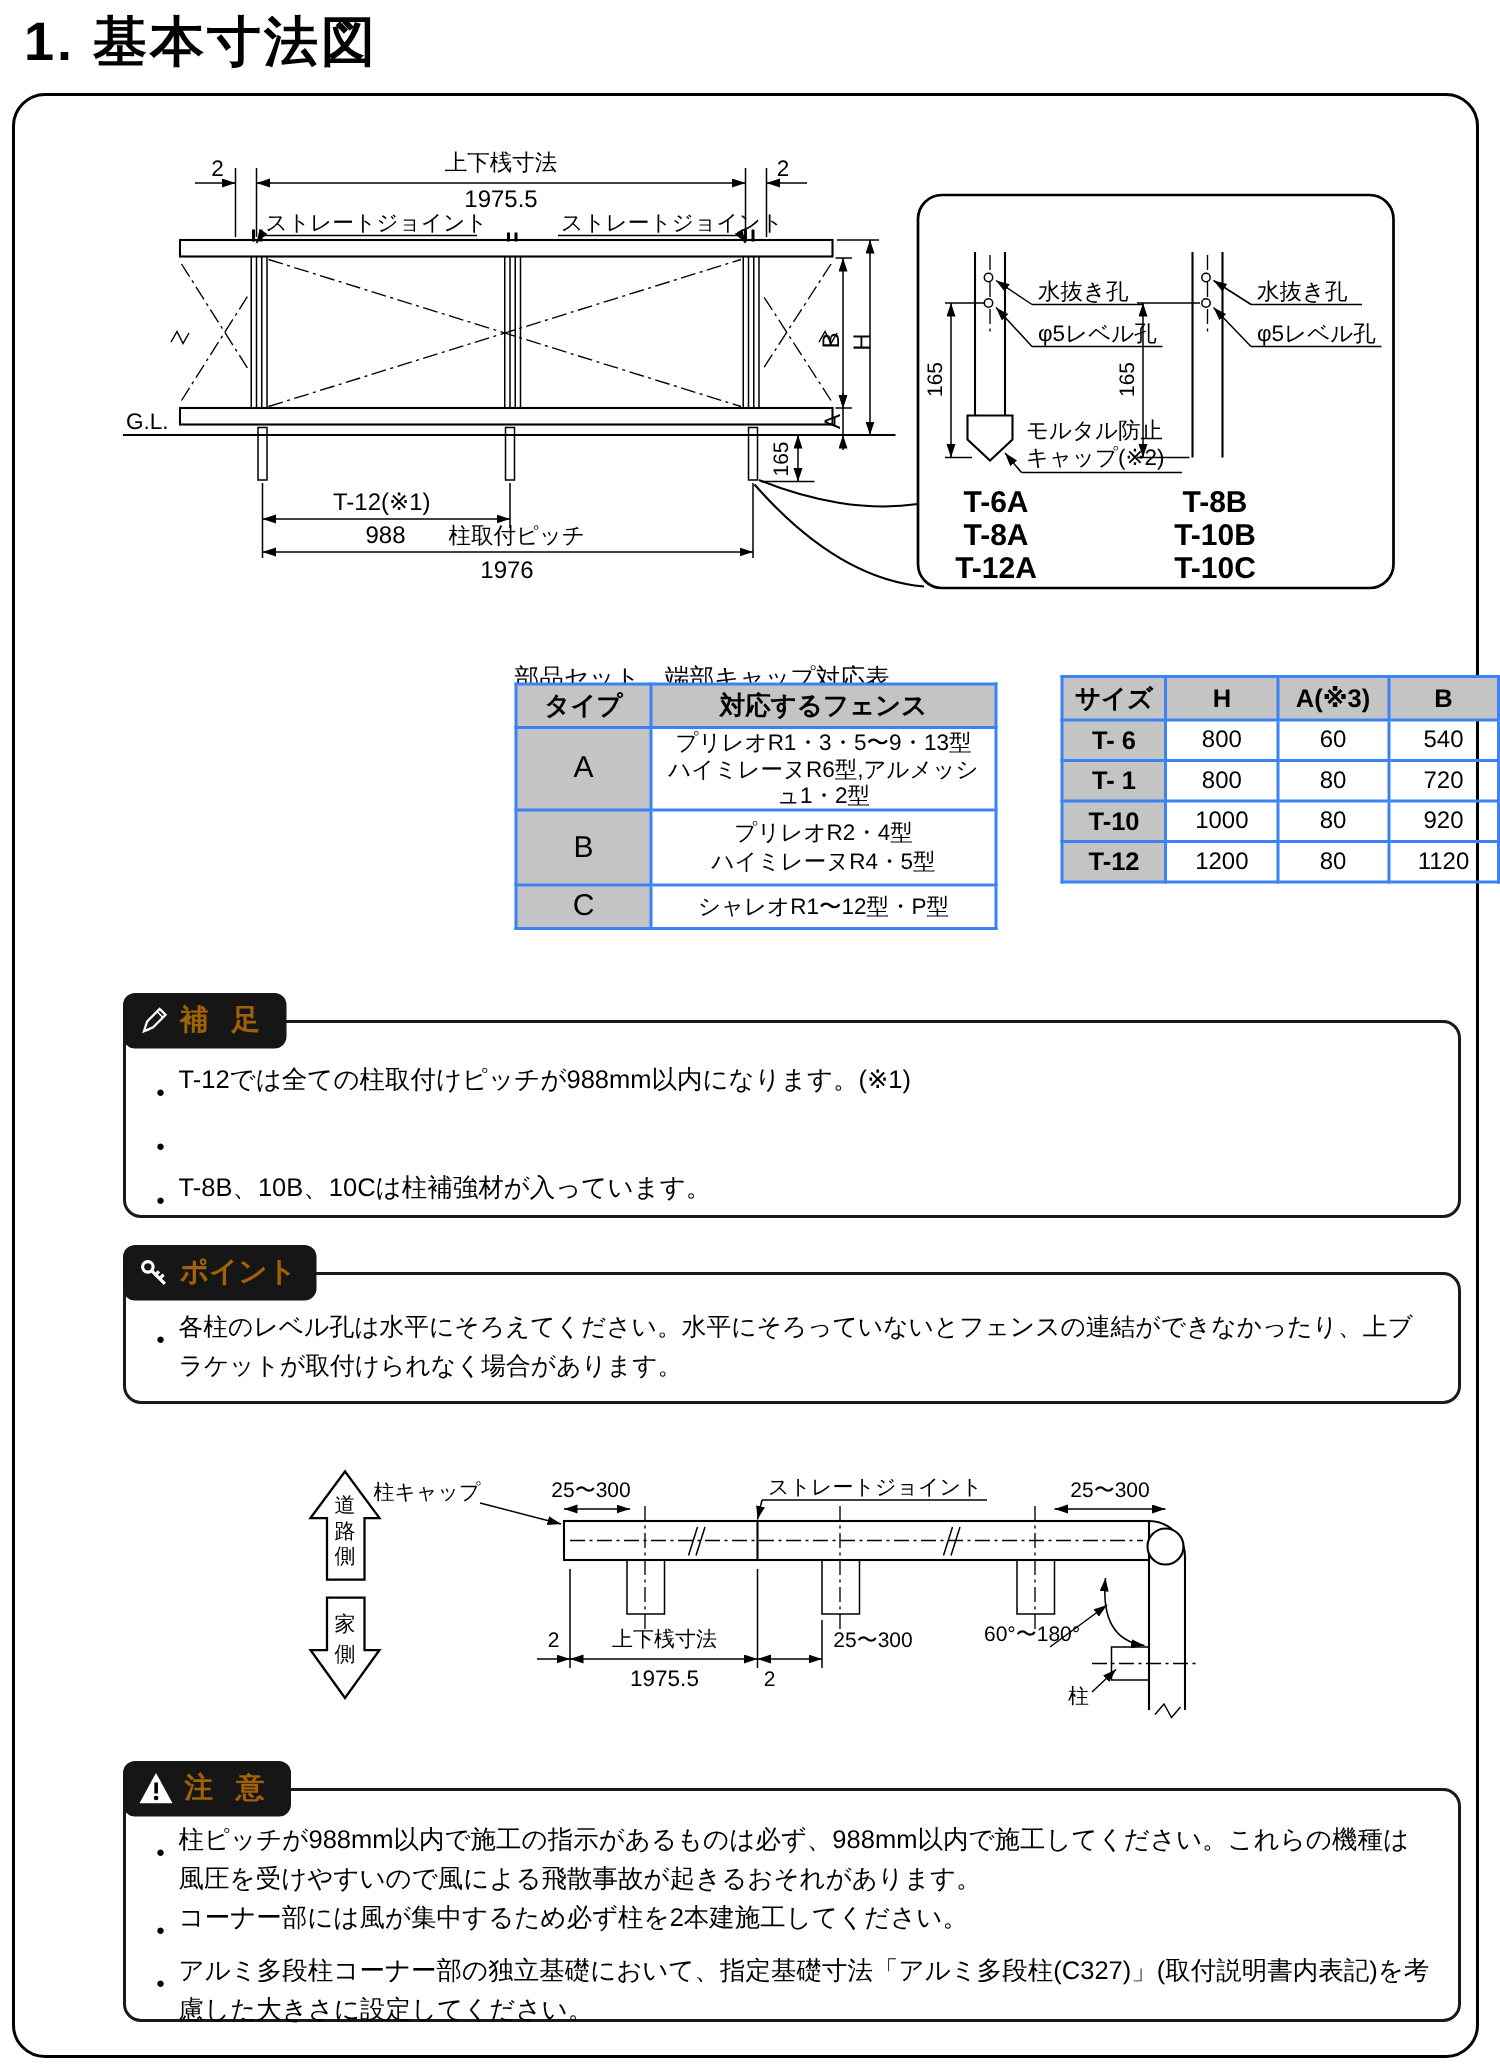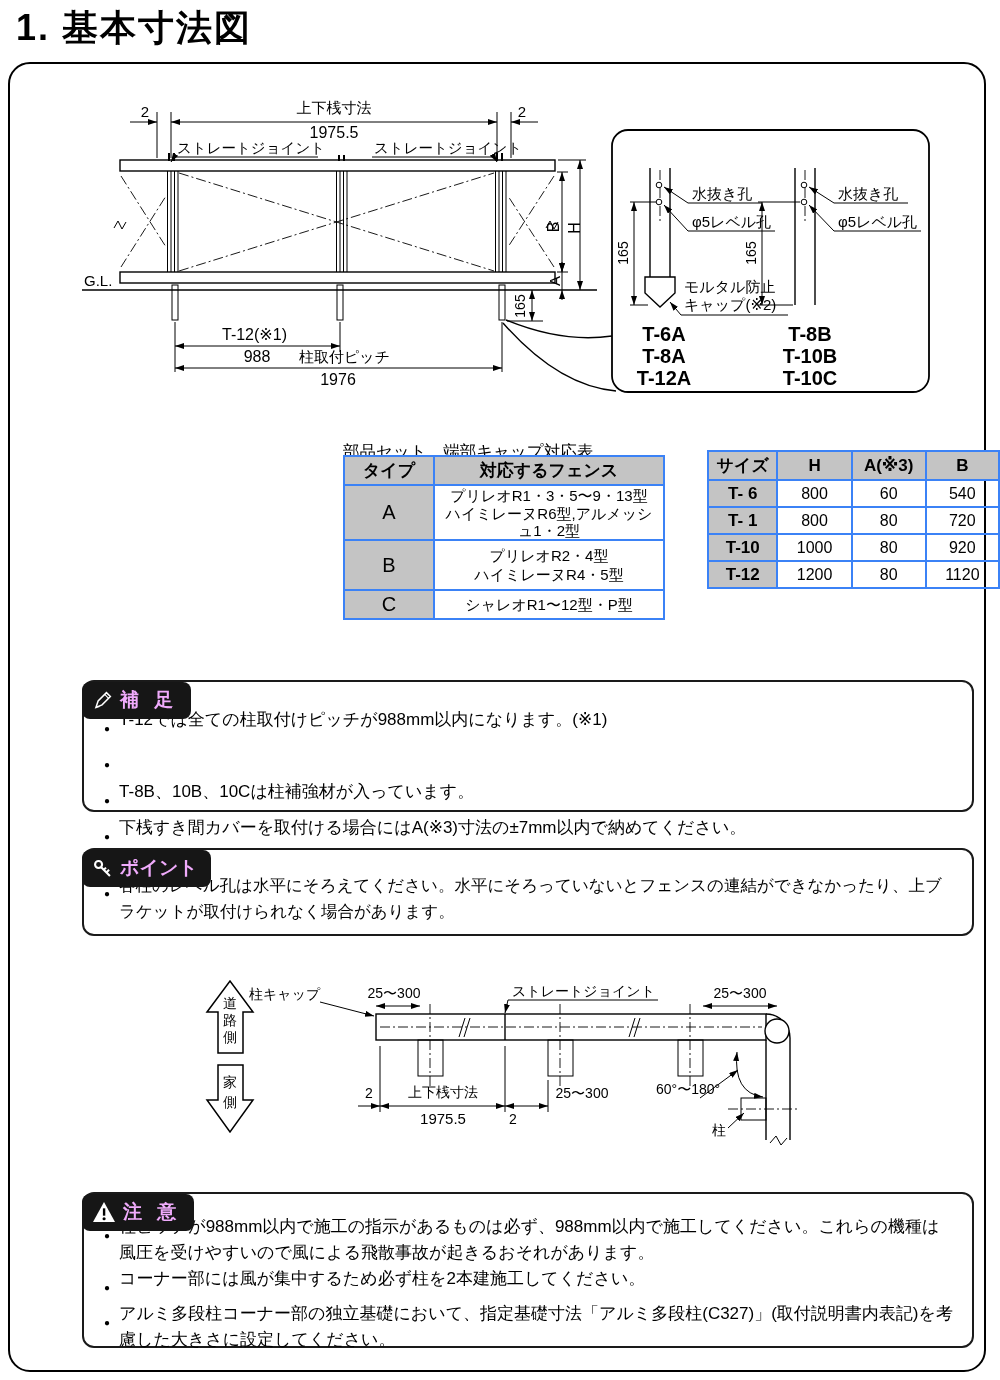--- a/index.html
+++ b/index.html
@@ -23,22 +23,22 @@
   .hdr{background:#c4c4c4;font-weight:bold;font-size:17px;}
   .typecell{background:#c4c4c4;font-size:20px;}
   .sizecell{background:#c4c4c4;font-size:17px;font-weight:bold;}
   .fence-main{font-size:15px;line-height:19px;}
   .fence-sub{font-size:15px;line-height:17px;}
   .numcell{font-size:16px;}
   #parts-table-title{left:343px;top:441px;font-size:16.5px;font-weight:normal;}
 
   
   .notebox{position:absolute;border:2px solid #1a1a1a;border-radius:12px;background:#fff;}
-  .badge{position:absolute;top:-20px;left:-2px;background:#161616;color:#f0abfc;border-radius:8px;
-         padding:5px 13px 6px 10px;font-size:19px;font-weight:bold;display:flex;align-items:center;gap:7px;margin-top:20px;}
+  .badge{position:absolute;top:-20px;left:-2px;background:#161616;color:#a16207;border-radius:8px;
+         padding:5px 13px 6px 10px;font-size:19px;font-weight:bold;display:flex;align-items:center;gap:7px;}
   .badge .sp{letter-spacing:5px;}
   .badge svg{display:block;}
   .bullets{padding:24px 18px 8px 20px;}
   .bullet{display:flex;font-size:17px;line-height:27px;}
   .bullet .dot{font-size:10px;margin:9px 9px 0 0;flex:0 0 auto;}
 </style>
 </head>
 <body>
 
 <div id="page">
@@ -290,24 +290,20 @@
           <span class="dot">●</span>
           <span>T-12では全ての柱取付けピッチが988mm以内になります。(※1)</span>
         </div>
       <div class="bullet">
           <span class="dot">●</span>
         </div>
       <div class="bullet">
           <span class="dot">●</span>
           <span>T-8B、10B、10Cは柱補強材が入っています。</span>
         </div>
-      <div class="bullet">
-          <span class="dot">●</span>
-          <span>下桟すき間カバーを取付ける場合にはA(※3)寸法の±7mm以内で納めてください。</span>
-        </div>
     </div>
   </div>
 
   <div class="notebox" style="left:82px;top:848px;width:888px;height:84px">
     <div class="badge">
       <span>
         <svg width="21" height="21" viewBox="0 0 24 24">
             <circle cx="7.5" cy="7.5" r="4" fill="none" stroke="#fff" stroke-width="2.4"></circle>
             <path d="M10.5 10.5 L20.5 20.5 M16.5 16.5 L19.5 13.5 M13.5 13.5 L16 11" fill="none" stroke="#fff" stroke-width="2.4"></path>
           </svg>

